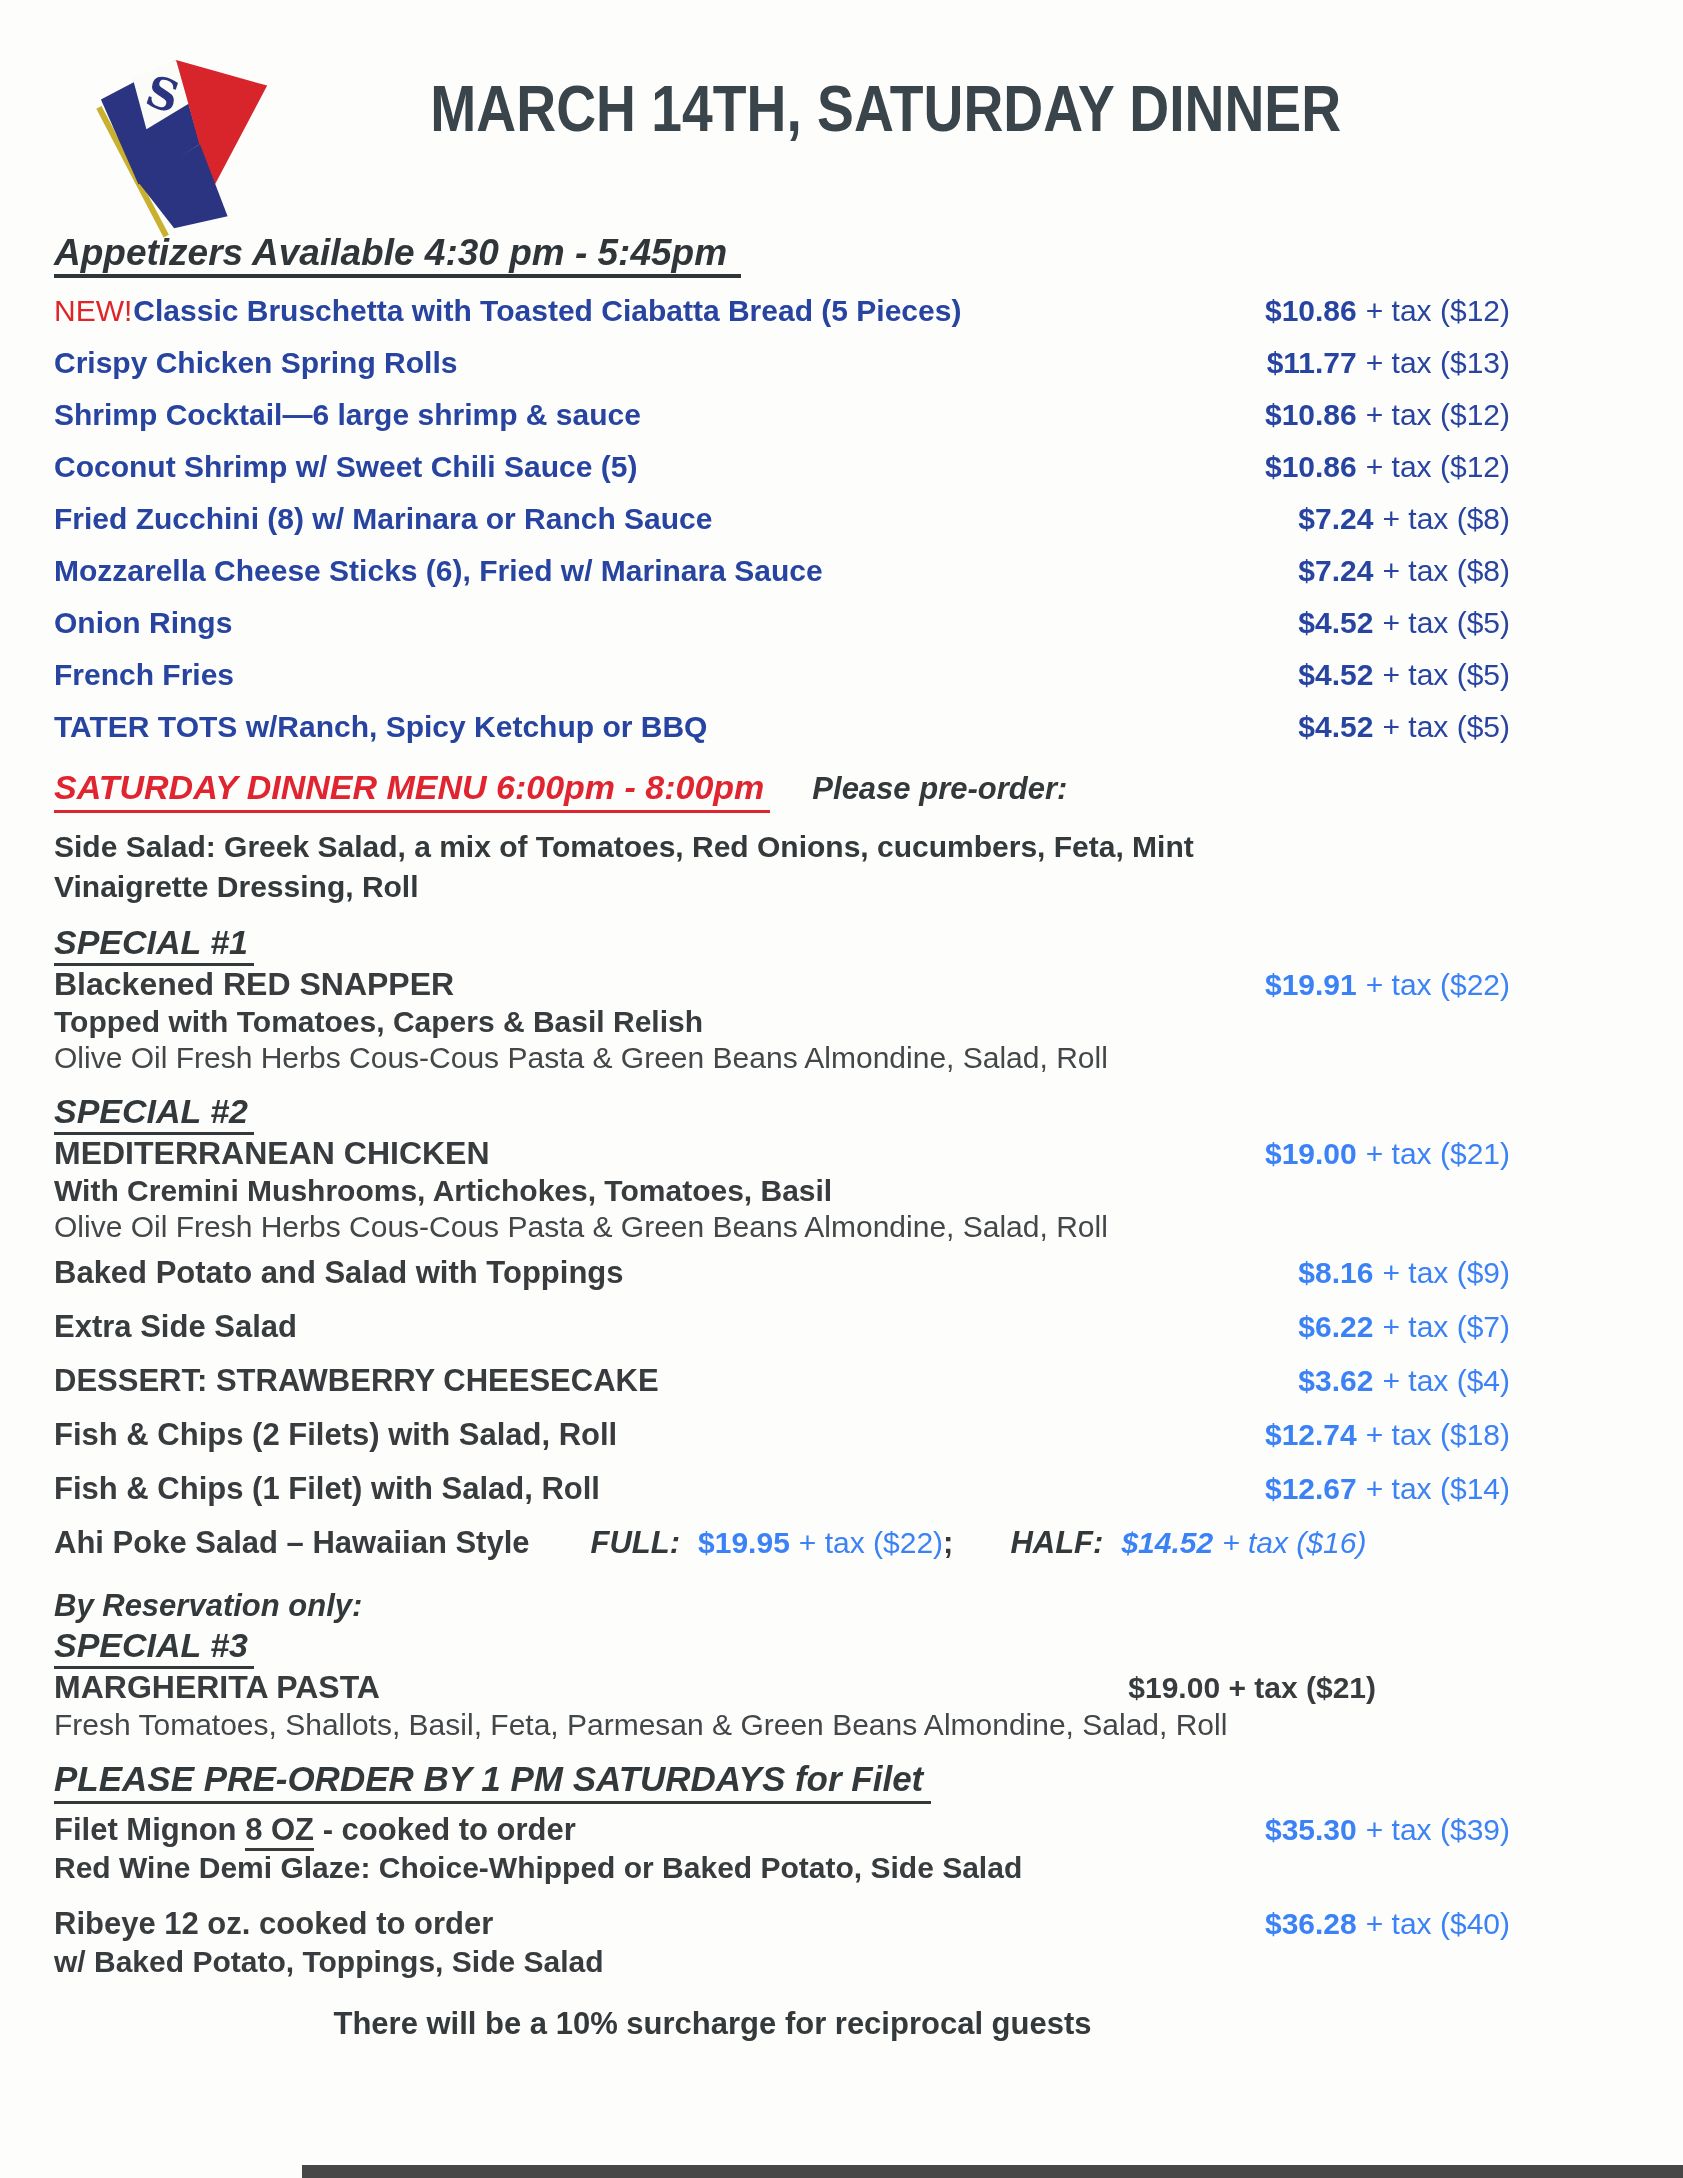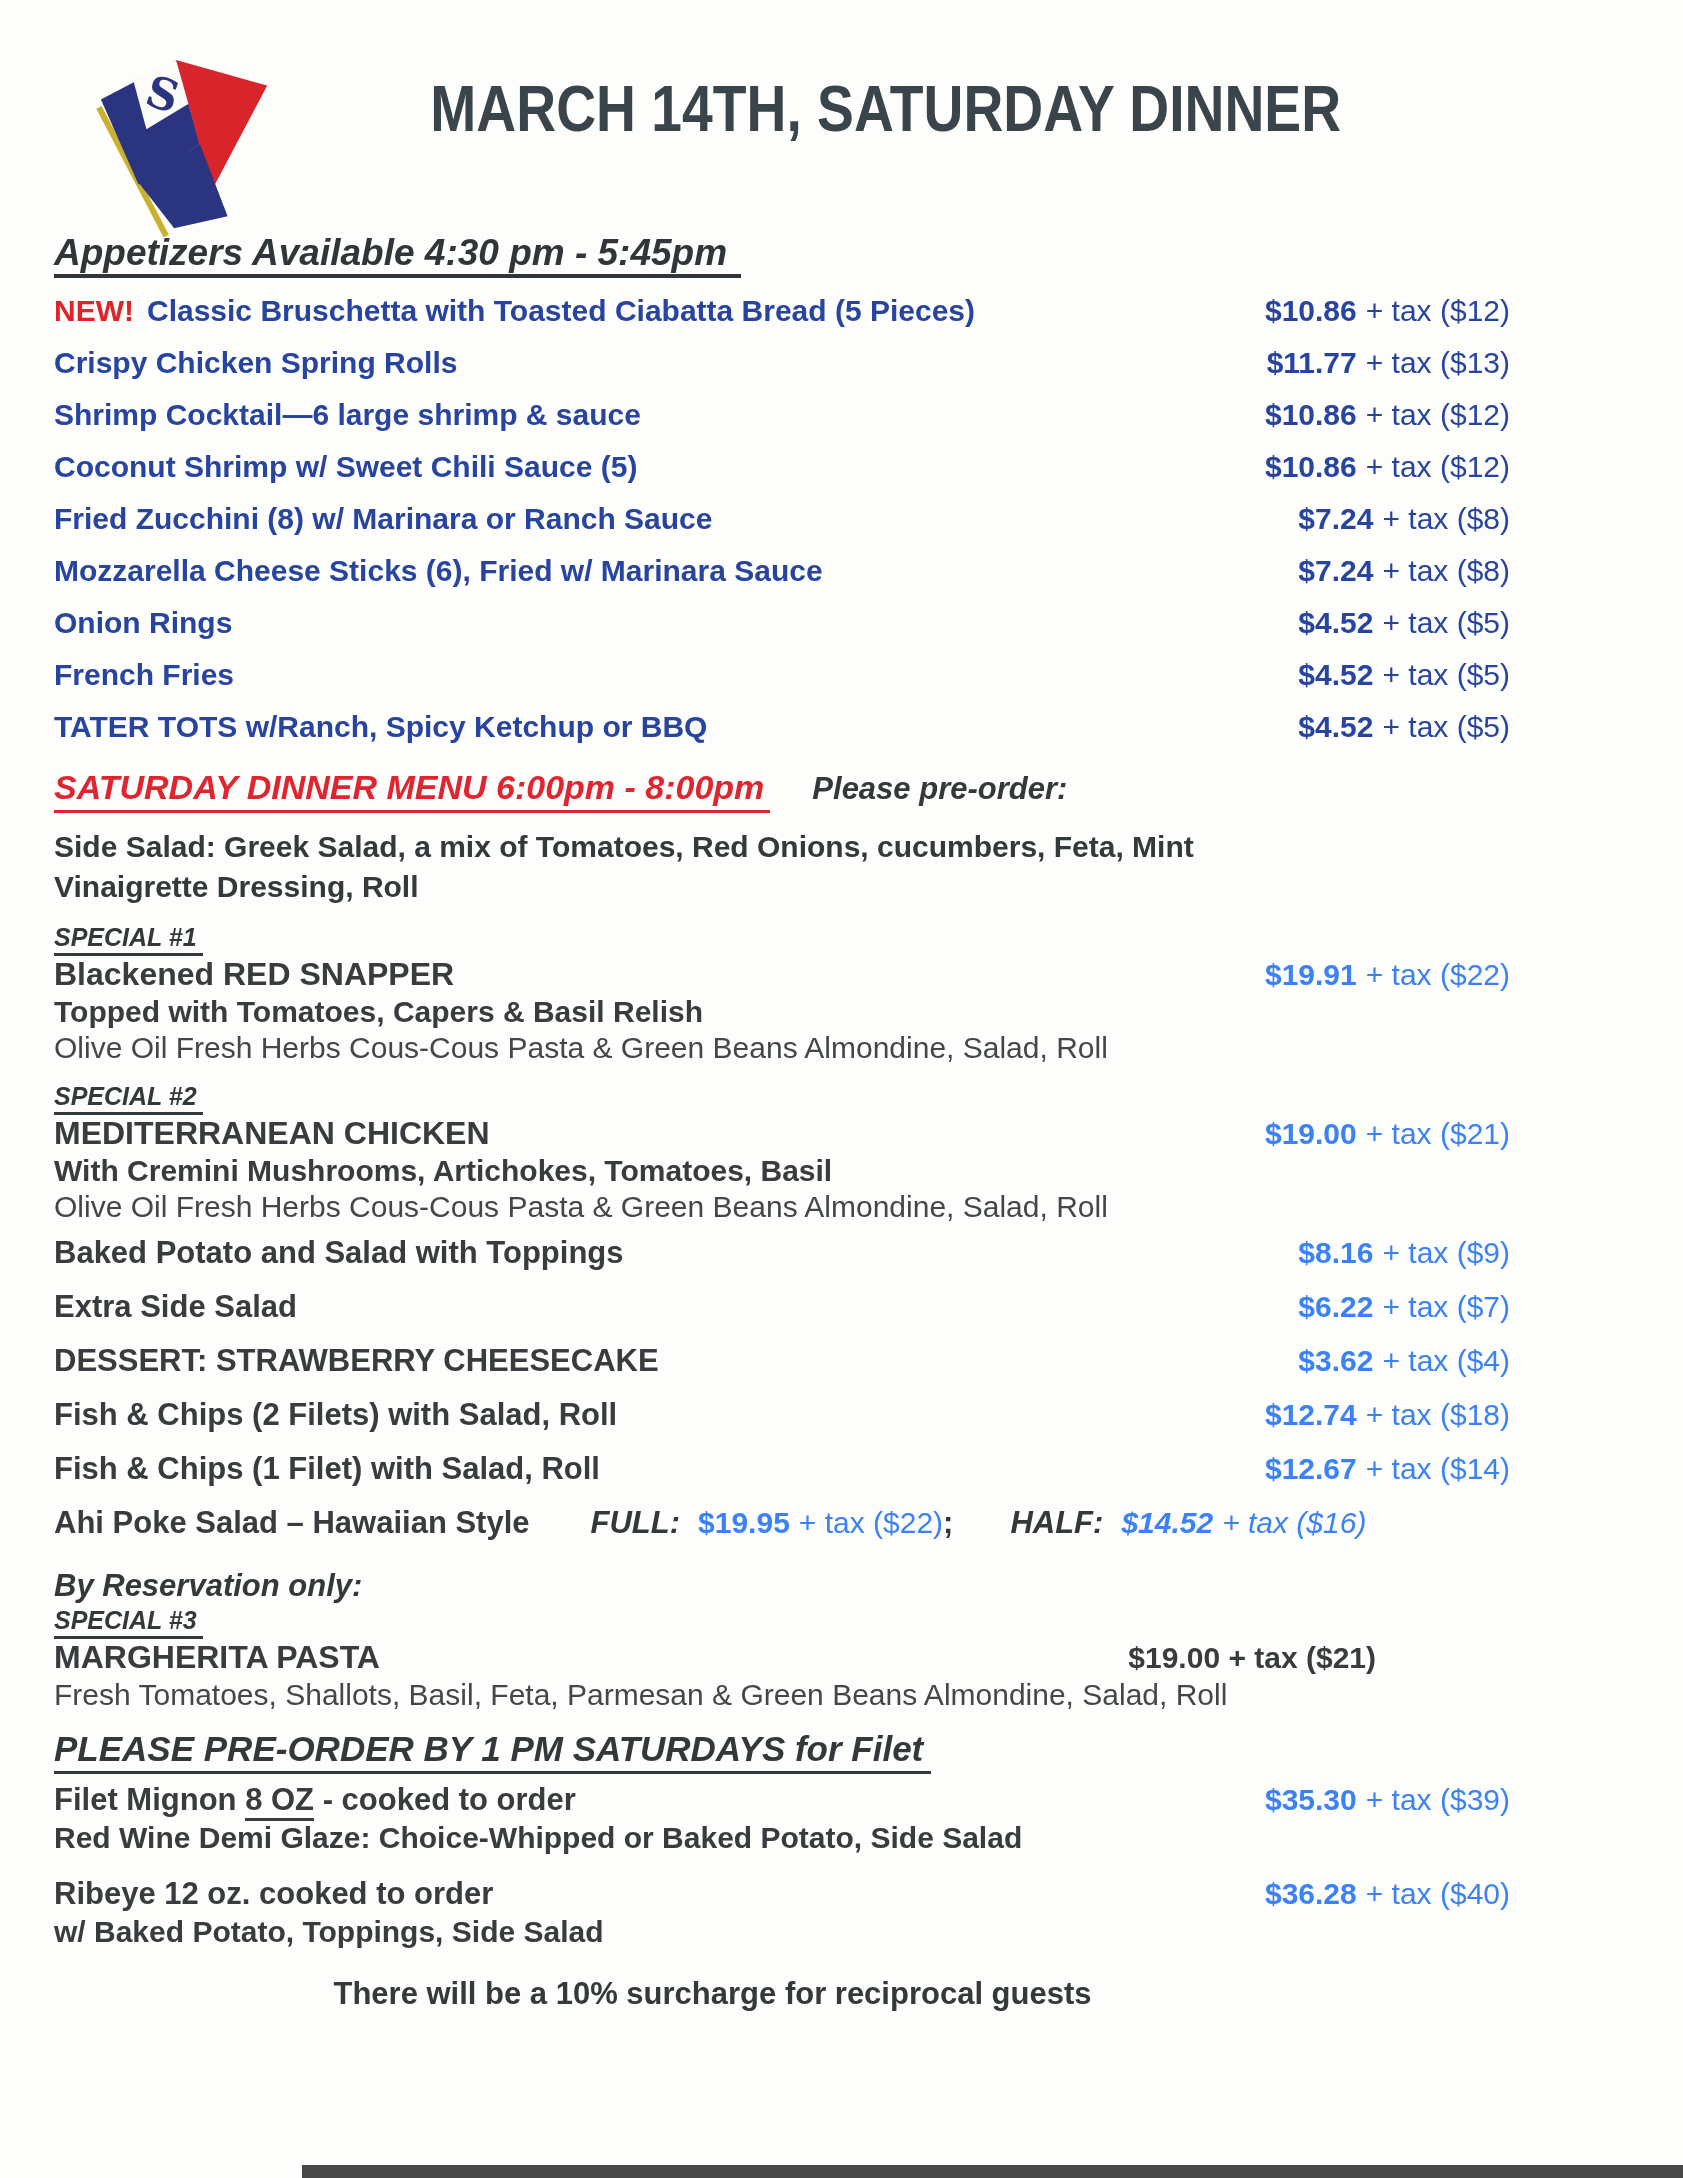--- a/index.html
+++ b/index.html
@@ -21,21 +21,21 @@
 
   
   .app-heading {
     display:inline-block; margin-top:232px;
     font-size:37px; font-weight:bold; font-style:italic; color:#2f3538;
     border-bottom:4px solid #2f3538; padding-bottom:0; padding-right:14px;
   }
   .app-rows { margin-top:16px; }
   .row { display:flex; align-items:baseline; height:52px; padding-right:173px; }
   .app-name { font-size:30px; font-weight:bold; color:#2744a1; }
-  .badge { font-size:30px; font-weight:bold; color:#e02428; margin-right:13px; }
+  .badge { font-size:30px; font-weight:normal; color:#e02428; margin-right:1px; }
   .badge:empty { display:none; }
   .price { margin-left:auto; white-space:nowrap; }
   .price .p { font-weight:bold; font-size:30px; }
   .price .t { font-weight:normal; font-size:30px; margin-left:9px; }
   .price.blue .p, .price.blue .t { color:#2744a1; }
   .price.red .p, .price.red .t { color:#3b82f6; }
   .price.dark .p, .price.dark .t { color:#383c3f; }
 
   
   .dinner-heading-row { display:flex; align-items:baseline; margin-top:6px; }
@@ -46,21 +46,21 @@
   .preorder { font-size:31px; font-weight:bold; font-style:italic; color:#33383b; margin-left:42px; }
 
   .side-salad {
     margin-top:14px; max-width:1173px;
     font-size:30px; font-weight:bold; color:#34393c; line-height:40px;
   }
 
   
   .special { margin-top:16px; }
   .special-label {
-    display:inline-block; font-size:25px; font-weight:bold; font-style:italic; color:#33383b;
+    display:inline-block; font-size:34px; font-weight:bold; font-style:italic; color:#33383b;
     border-bottom:3px solid #33383b; padding-bottom:1px; padding-right:6px;
   }
   .special .row, .thin-row { height:38px; }
   .sp-name { font-size:32px; font-weight:bold; color:#383c3f; }
   .desc { font-size:30px; color:#43474a; line-height:36px; }
   .desc.bold { font-weight:bold; color:#383c3f; }
 
   
   .dinner-rows { margin-top:10px; }
   .dinner-rows .row { height:54px; }

